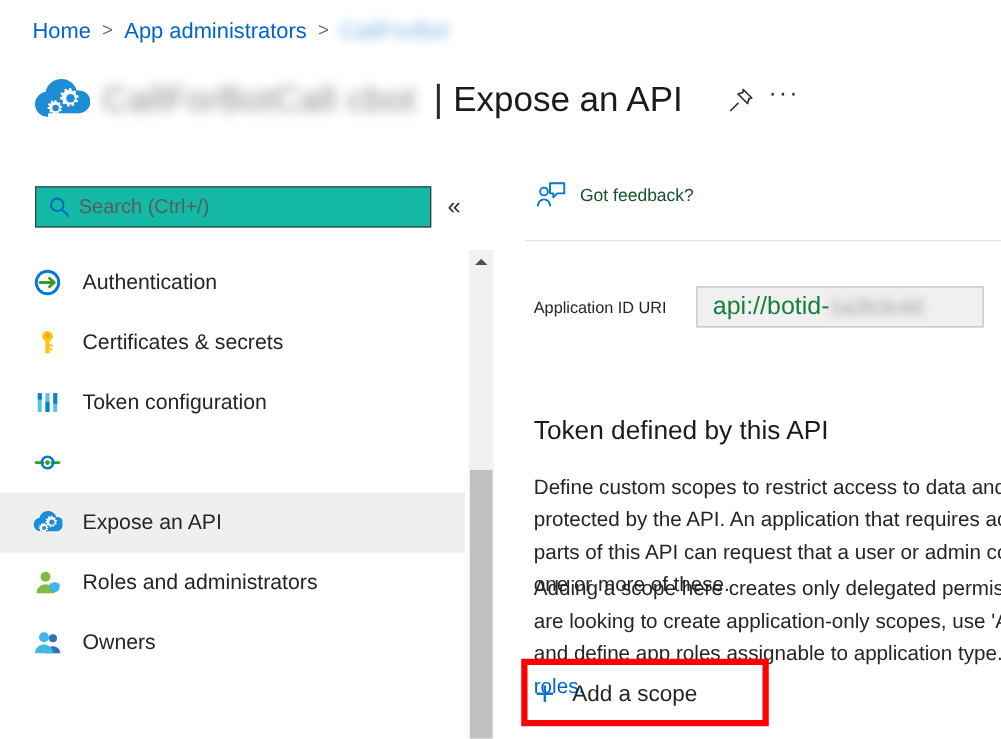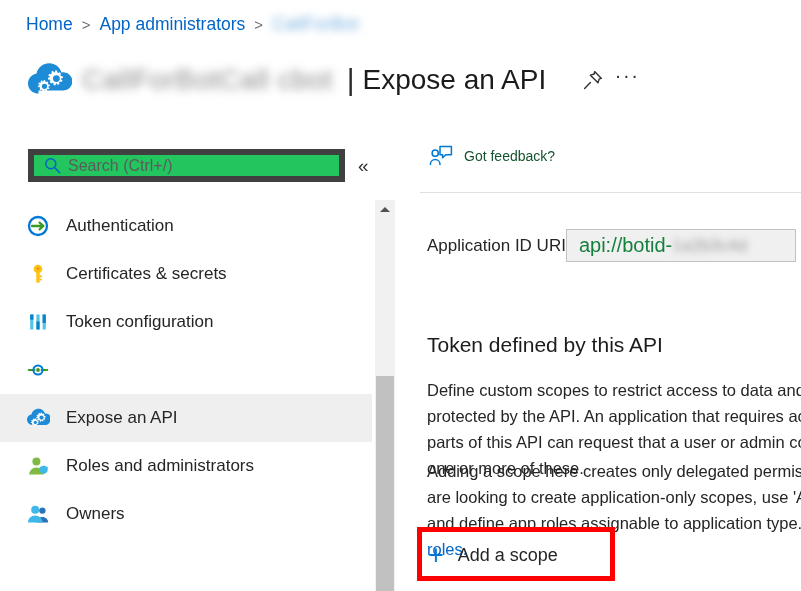--- a/index.html
+++ b/index.html
@@ -85,22 +85,22 @@
     background: #fff;
   }
   .search-row {
     position: absolute;
     left: 28px; top: 21px;
     display: flex; align-items: center;
   }
   .search-box {
     position: relative;
     width: 317px; height: 33px;
-    border: 6px solid #404040;
-    background: #22c55e;
+    border: 1px solid #404040;
+    background: #14b8a6;
     display: flex; align-items: center;
     cursor: text;
   }
   .search-box svg { margin: 0 7px 0 10px; flex: none; }
   .search-box input {
     border: none; outline: none; background: transparent;
     font-family: "Liberation Sans", sans-serif;
     font-size: 16px; color: #4a4a4a;
     width: 250px; padding: 0;
   }
@@ -188,22 +188,23 @@
     width: 381px; height: 1px;
     background: #e0e0e0;
   }
 
   .field-row {
     position: absolute;
     left: 31px; top: 101px;
     display: flex; align-items: center;
   }
   .field-label {
-    font-size: 17px; color: #252525;
-    white-space: nowrap;
+    font-size: 13px; color: #252525;
+    white-space: nowrap;
+    margin-right: 24px;
   }
   .field-input {
     width: 230px; height: 33px;
     background: #f0f0f0;
     border: 1px solid #c2c2c2;
     display: flex; align-items: center;
     padding-left: 12px;
     overflow: hidden;
     cursor: text;
   }

